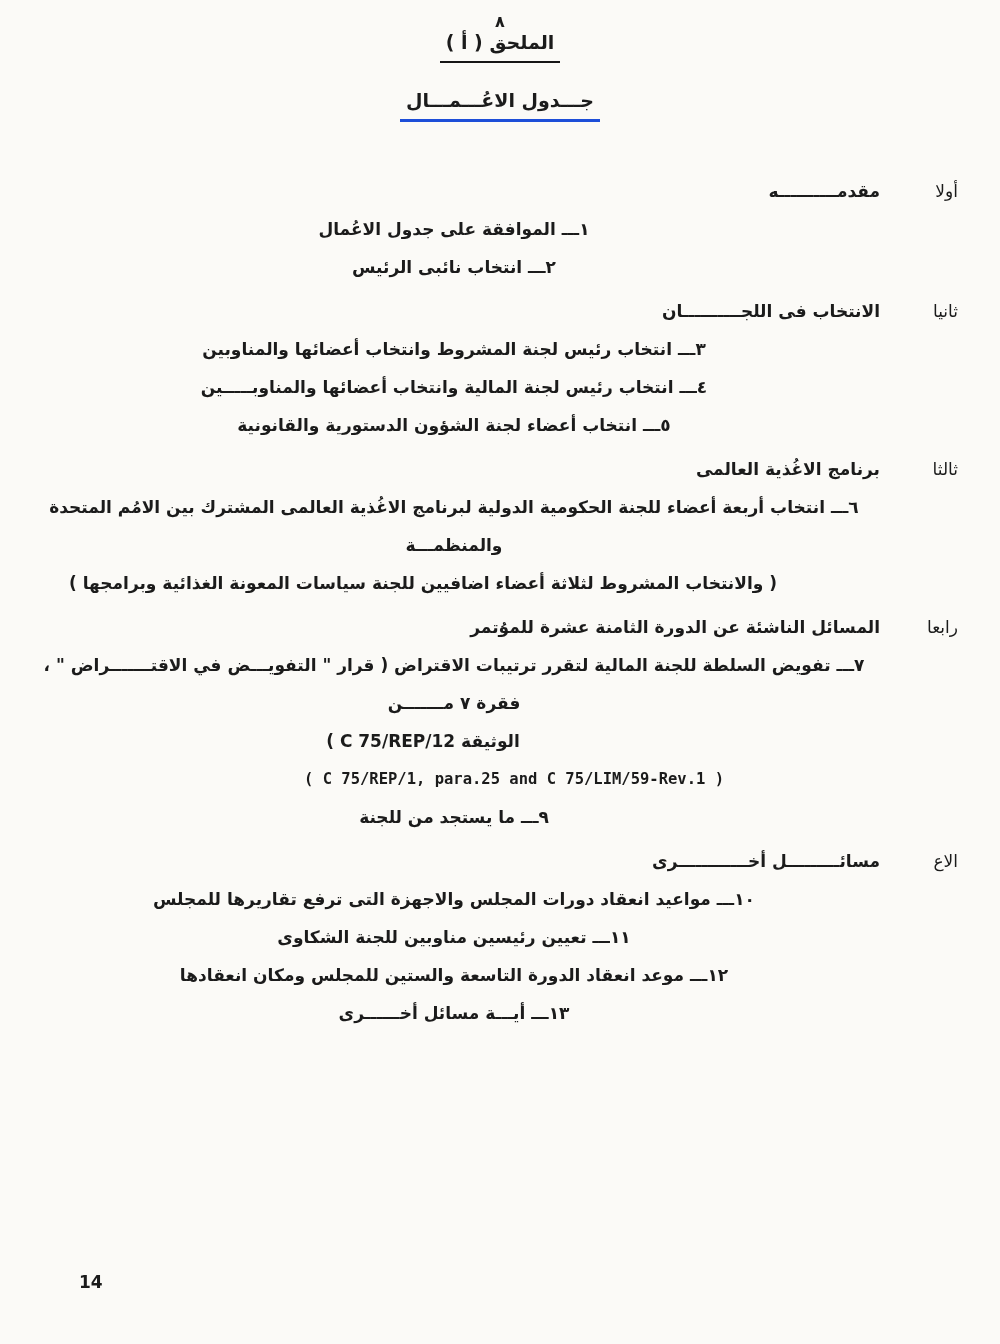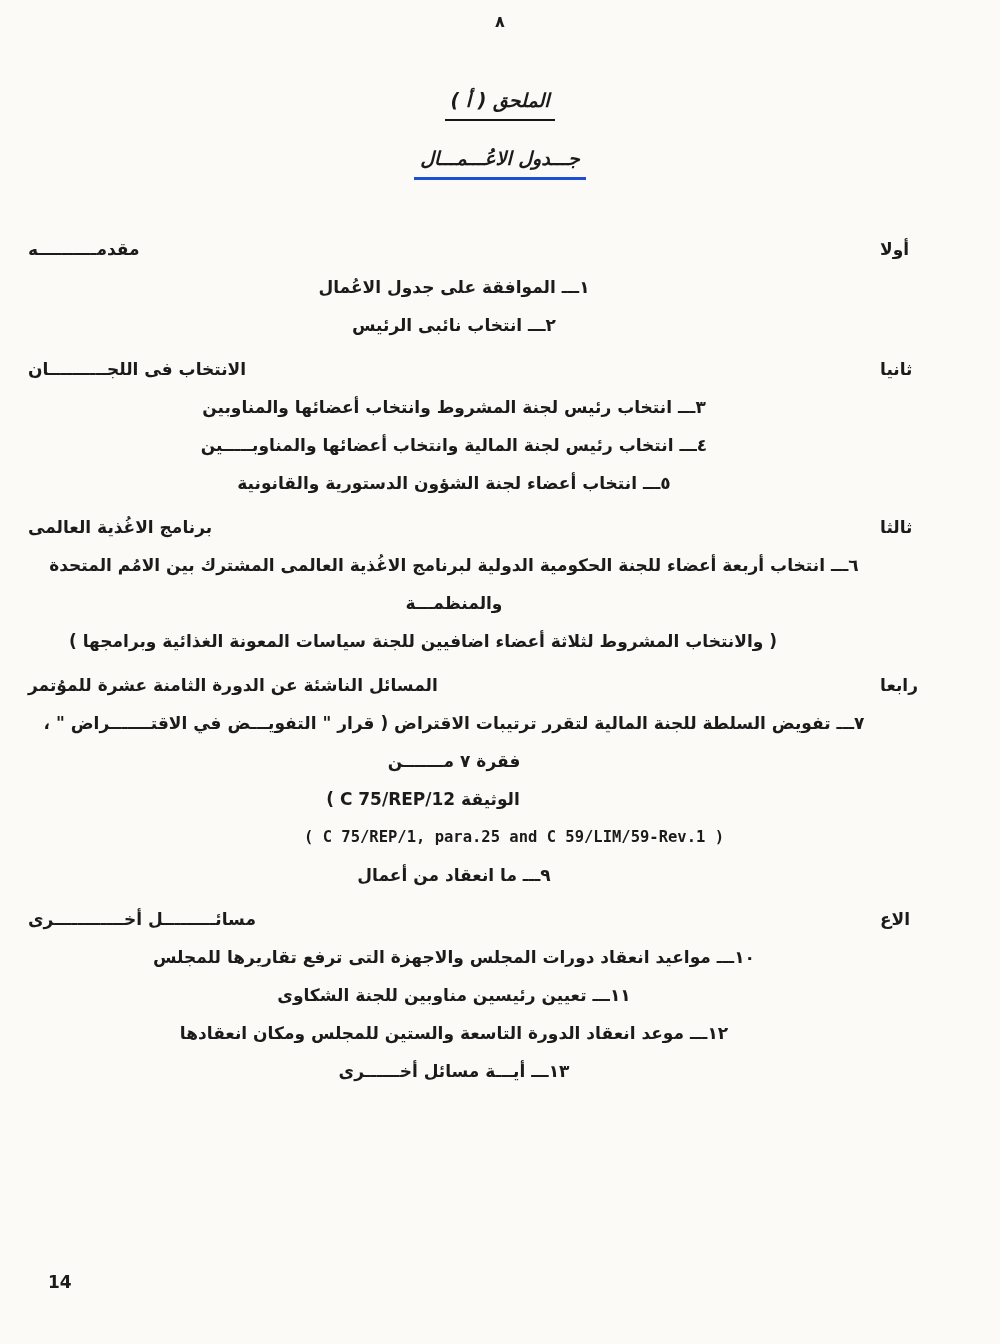--- a/index.html
+++ b/index.html
@@ -19,23 +19,21 @@
     overflow: hidden;
     box-sizing: border-box;
   }
   .top-pagenum {
     padding-top: 12px;
     text-align: center;
     font-size: 16px;
     font-weight: bold;
   }
   .titles {
-    margin-top: 58px;
     text-align: center;
-    font-style: italic;
   }
   .title-wrap { margin-bottom: 26px; }
   .title {
     display: inline-block;
     font-size: 19px;
     font-weight: bold;
     border-bottom: 2px solid #161616;
     padding: 0 6px 8px 6px;
     letter-spacing: 0;
   }
@@ -45,47 +43,47 @@
     padding: 0 42px 0 28px;
   }
   .section {
     display: grid;
     grid-template-columns: 78px 1fr;
     margin-top: 6px;
   }
   .sections .section:first-child { margin-top: 0; }
   .sec-label {
     font-size: 17px;
-    font-weight: bold;
+    font-weight: normal;
     line-height: 38px;
-    text-align: left;
+    text-align: right;
   }
   .sec-heading {
     font-size: 17px;
     font-weight: bold;
     line-height: 38px;
-    text-align: left;
+    text-align: right;
   }
   .line {
     font-size: 17px;
     font-weight: bold;
     line-height: 38px;
     text-align: center;
   }
   .line.indent { padding-right: 62px; }
   .line.center { text-align: center; padding-left: 120px; }
   .line.latin {
     font-family: "DejaVu Sans Mono", monospace;
     font-size: 15.5px;
     font-weight: bold;
   }
   .bottom-pagenum {
     position: absolute;
     bottom: 52px;
-    left: 48px;
+    left: 79px;
     direction: ltr;
     font-size: 17px;
     font-weight: bold;
     font-family: "DejaVu Sans", sans-serif;
   }
 </style>
 </head>
 <body>
 
 <div class="page">
@@ -141,24 +139,24 @@
       </div>
       <div class="section">
         <div class="sec-label">رابعا</div>
         <div class="sec-content">
           <div class="sec-heading">المسائل الناشئة عن الدورة الثامنة عشرة للموُتمر</div>
           <div class="item">
             <div class="line right">٧ـــ تفويض السلطة للجنة المالية لتقرر ترتيبات الاقتراض ( قرار " التفويـــض في الاقتـــــــراض " ، فقرة ٧ مـــــــن</div>
             <div class="line indent">الوثيقة  C 75/REP/12 )</div>
           </div>
           <div class="item">
-            <div class="line center latin" dir="ltr">( C 75/REP/1, para.25 and C 59/LIM/59-Rev.1 )</div>
+            <div class="line center latin" dir="ltr">( C 75/REP/1, para.25 and C 75/LIM/59-Rev.1 )</div>
           </div>
           <div class="item">
-            <div class="line right">٩ـــ ما انعقاد من أعمال</div>
+            <div class="line right">٩ـــ ما يستجد من للجنة</div>
           </div>
         </div>
       </div>
       <div class="section">
         <div class="sec-label">الاع</div>
         <div class="sec-content">
           <div class="sec-heading">مسائـــــــــل أخــــــــــــرى</div>
           <div class="item">
             <div class="line right">١٠ـــ مواعيد انعقاد دورات المجلس والاجهزة التى ترفع تقاريرها للمجلس</div>
           </div>

